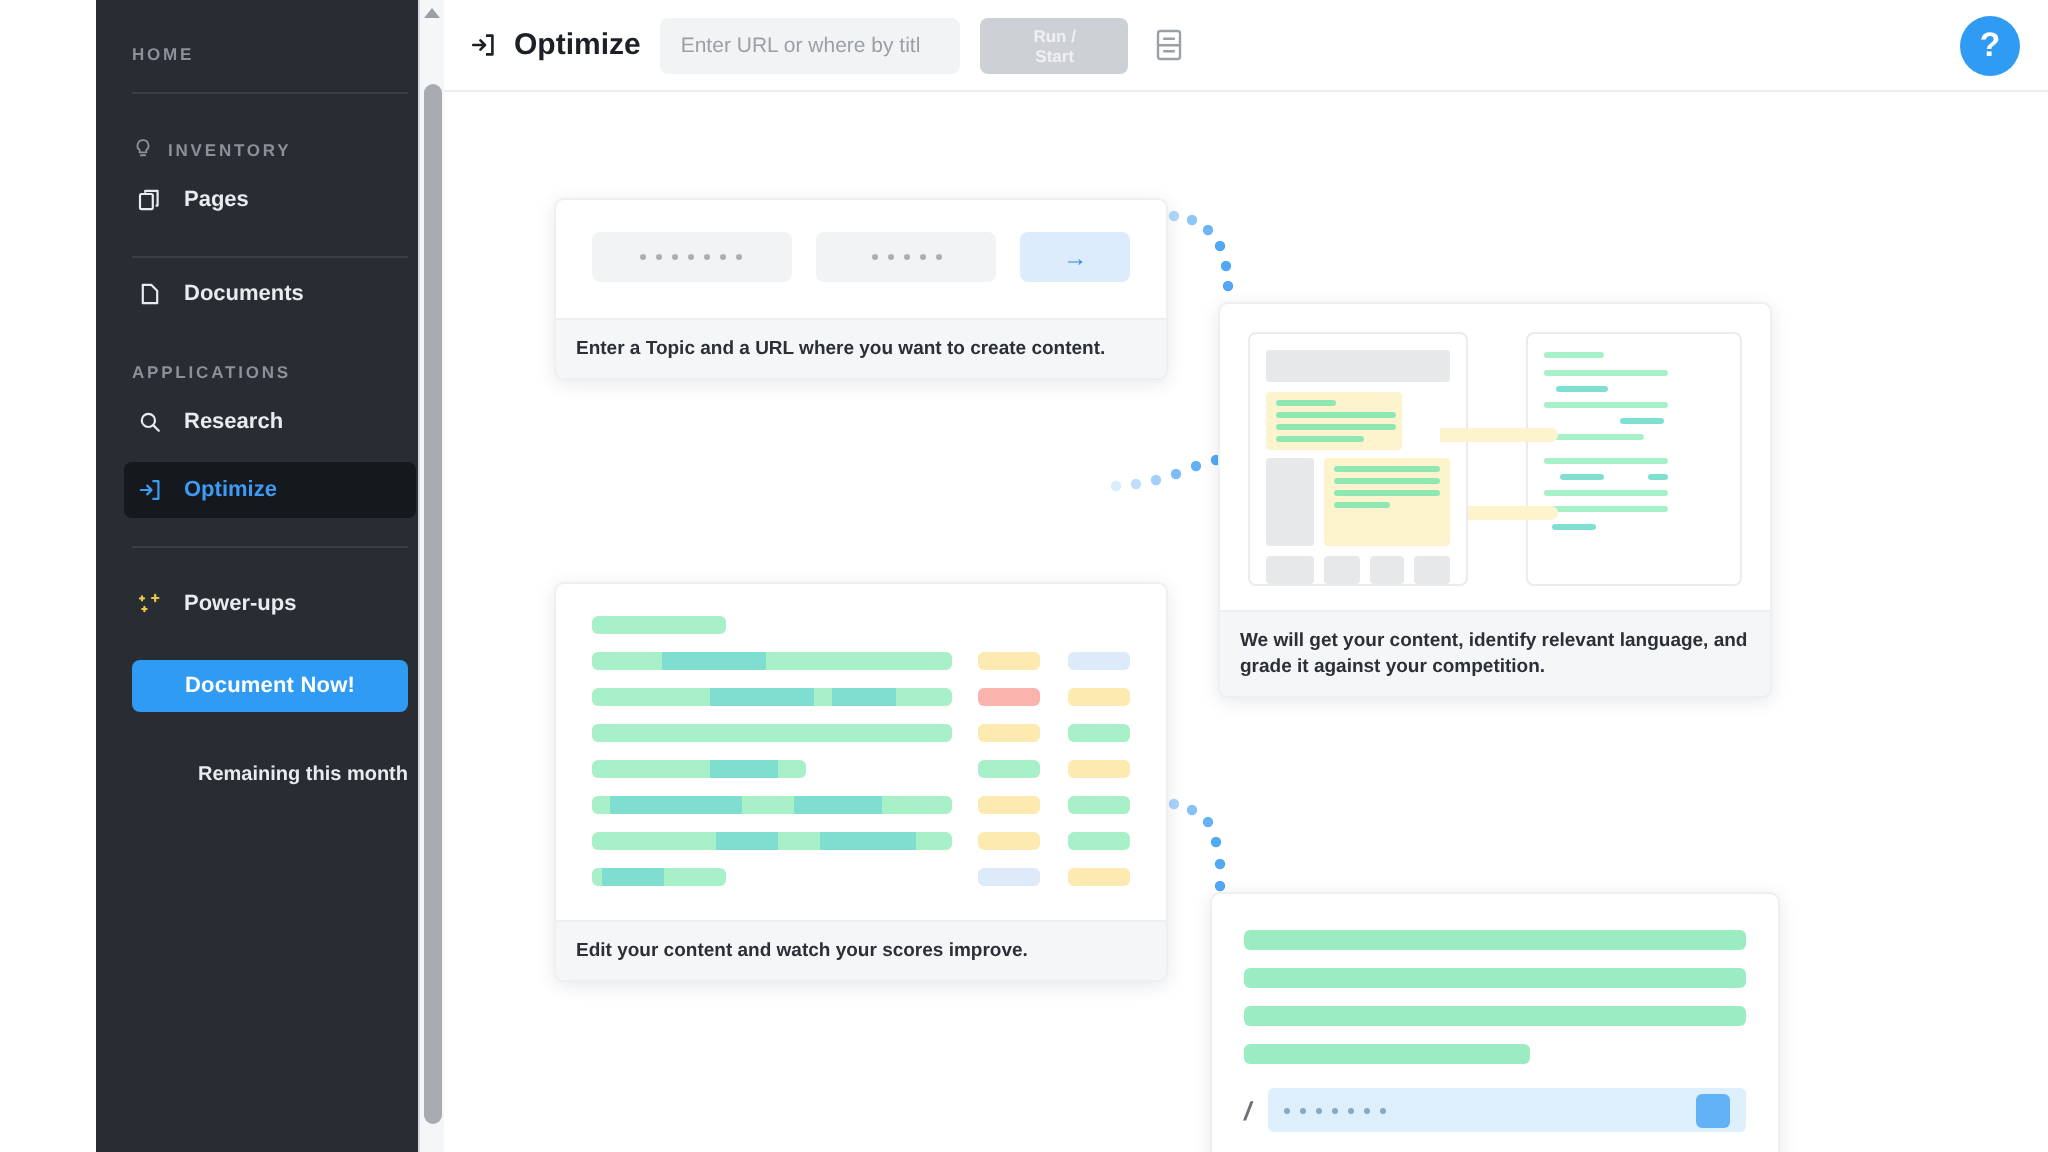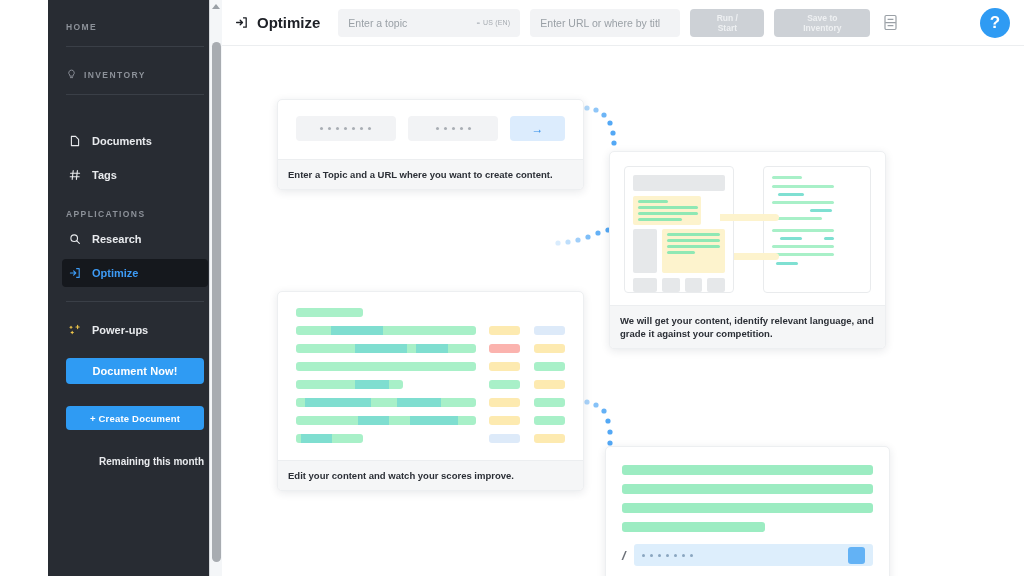--- a/index.html
+++ b/index.html
@@ -199,43 +199,42 @@
         <span class="ico" style="width:11px;height:11px;flex:0 0 11px">
           <svg viewBox="0 0 12 12" width="11" height="11">
               <path d="M6 1.2a3 3 0 0 0-1.8 5.4v1.2h3.6V6.6A3 3 0 0 0 6 1.2z" fill="none" stroke="#8c9199" stroke-width="1"></path>
               <path d="M4.8 9.4h2.4" stroke="#8c9199" stroke-width="1" stroke-linecap="round"></path>
             </svg>
         </span>
         <span>INVENTORY</span>
       </div>
 
 
+      <div class="sb-item">
+        <span class="ico">
+          <svg viewBox="0 0 14 14" width="14" height="14">
+              <rect x="2" y="4" width="6.4" height="7.6" rx=".8" fill="none" stroke="#e9ebee" stroke-width="1.1"></rect>
+              <path d="M4.6 3.4V2.4h6.2v7.4h-1" fill="none" stroke="#e9ebee" stroke-width="1.1" stroke-linejoin="round"></path>
+            </svg>
+        </span>
+        <span class="lbl">Pages</span>
+      </div>
 
 
       <div class="sb-div"></div>
 
-      <div class="sb-item" style="margin-top:32px">
+      <div class="sb-item" style="margin-top:4px">
         <span class="ico">
           <svg viewBox="0 0 14 14" width="14" height="14">
               <path d="M3.4 2.4h4.2l3 3v6.2H3.4z" fill="none" stroke="#e9ebee" stroke-width="1.1" stroke-linejoin="round"></path>
             </svg>
         </span>
         <span class="lbl">Documents</span>
       </div>
 
-      <div class="sb-item">
-        <span class="ico">
-          <svg viewBox="0 0 14 14" width="14" height="14">
-              <g stroke="#e9ebee" stroke-width="1.1" stroke-linecap="round">
-                <path d="M5.2 2.6 4.2 11.4M9.4 2.6 8.4 11.4M2.6 5.2h9M2.2 8.8h9"></path>
-              </g>
-            </svg>
-        </span>
-        <span class="lbl">Tags</span>
-      </div>
 
       <div class="sb-section sb-sec-app">
         <span>APPLICATIONS</span>
       </div>
 
       <div class="sb-item">
         <span class="ico">
           <svg viewBox="0 0 14 14" width="14" height="14">
               <circle cx="6.2" cy="6.2" r="3.3" fill="none" stroke="#e9ebee" stroke-width="1.1"></circle>
               <path d="M8.8 8.8 11.4 11.4" stroke="#e9ebee" stroke-width="1.1" stroke-linecap="round"></path>
@@ -262,21 +261,20 @@
               <g fill="none" stroke="#f0c64a" stroke-width="1.1" stroke-linecap="round">
                 <path d="M3 3.2v2M2 4.2h2M4.2 8.4v2.2M3.1 9.5h2.2"></path>
                 <path d="M9.6 2.4v3.2M8 4h3.2"></path>
               </g>
             </svg>
         </span>
         <span class="lbl">Power-ups</span>
       </div>
 
       <div class="btn-primary">Document Now!</div>
-      <div class="btn-primary btn-create">+ Create Document</div>
 
       <div class="quota">
         <div class="quota-title">Remaining this month</div>
 
       </div>
     </div>
 
     <div class="sb-scroll">
       <div class="arrow"></div>
       <div class="thumb"></div>
@@ -289,45 +287,32 @@
       <div class="tb-title">
         <span class="ico">
           <svg viewBox="0 0 15 15" width="15" height="15">
               <path d="M9 2.8h3.2v9.4H9" fill="none" stroke="#1d2026" stroke-width="1.3" stroke-linejoin="round"></path>
               <path d="M2.6 7.5h5.6M6.2 5.2l2.3 2.3-2.3 2.3" fill="none" stroke="#1d2026" stroke-width="1.3" stroke-linecap="round" stroke-linejoin="round"></path>
             </svg>
         </span>
         <span>Optimize</span>
       </div>
 
-      <div class="field field-topic">
-        <span class="ph">Enter a topic</span>
-        <span class="locale">
-          <span class="flag">▪▪</span>
-          <span>US (EN)</span>
-        </span>
-      </div>
 
       <div class="field field-url">
         <span class="ph">Enter URL or where by titl</span>
       </div>
 
       <div class="btn-grey">
         <span style="display:block">
           <span style="display:block">Run /</span>
           <span style="display:block">Start</span>
         </span>
       </div>
 
-      <div class="btn-grey save">
-        <span style="display:block">
-          <span style="display:block">Save to</span>
-          <span style="display:block">Inventory</span>
-        </span>
-      </div>
 
       <div class="tb-icon-btn">
         <svg viewBox="0 0 17 19" width="17" height="19">
             <rect x="3" y="2.5" width="11" height="14" rx="1.2" fill="none" stroke="#9aa0a6" stroke-width="1.2"></rect>
             <path d="M5.6 6.4h5.8M3.2 9.6h10.6M5.6 12.6h5.8" stroke="#9aa0a6" stroke-width="1.2"></path>
           </svg>
       </div>
 
       <div class="help">?</div>
     </div>

